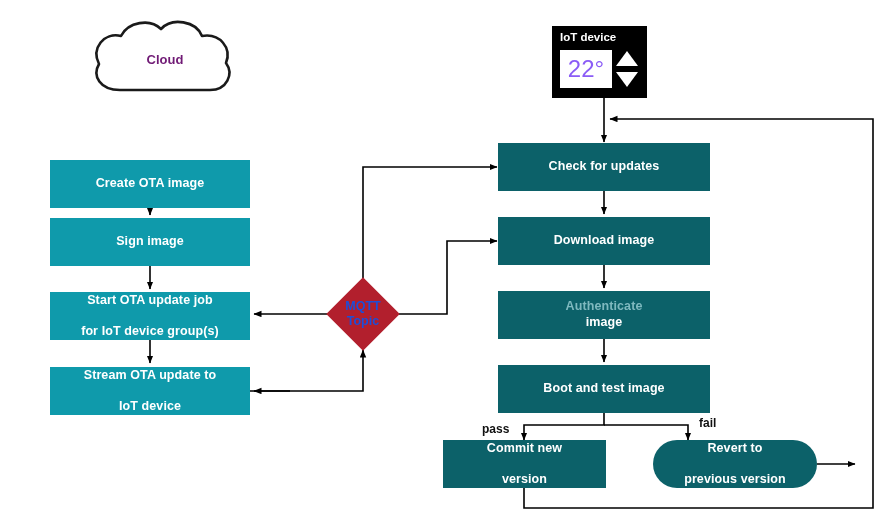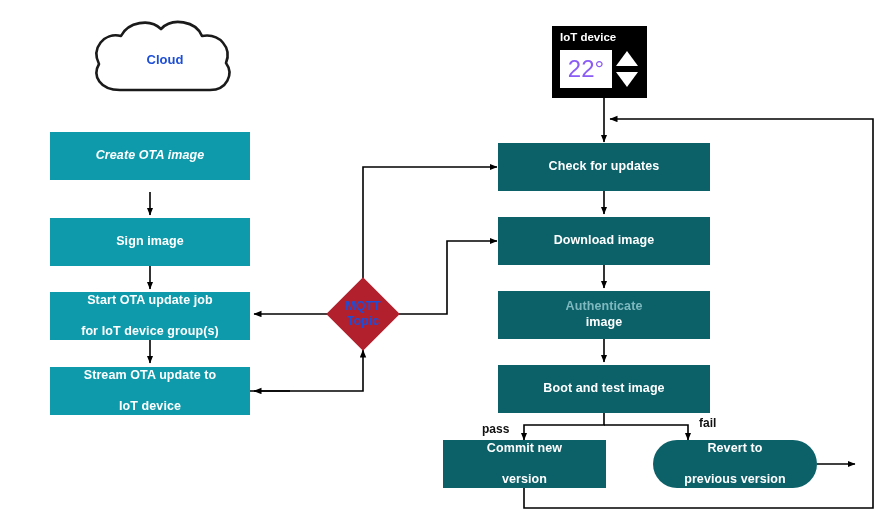--- a/index.html
+++ b/index.html
@@ -63,21 +63,21 @@
     position: relative;
     color: #1d4ed8;
     font-weight: bold;
     font-size: 12.5px;
     line-height: 1.2;
     text-align: center;
     z-index: 2;
   }
   .cloud-label {
     position: absolute;
-    color: #1d4ed8;
+    color: #701a75;
     font-weight: bold;
     font-size: 13px;
     text-align: center;
   }
   .edge-label {
     position: absolute;
     color: #111111;
     font-weight: bold;
     font-size: 12px;
   }
@@ -169,21 +169,21 @@
 
   <div class="iot-box" style="left:552px; top:26px; width:95px; height:72px;">
     <div class="iot-title">IoT device</div>
     <div class="iot-display">22°</div>
     <svg style="position:absolute; left:62px; top:24px; width:26px; height:38px;">
       <polygon points="13,1 24,16 2,16" fill="#ffffff"></polygon>
       <polygon points="13,37 24,22 2,22" fill="#ffffff"></polygon>
     </svg>
   </div>
 
-  <div class="node node-teal-light" style="left:50px; top:132px; width:200px; height:48px;font-style:italic;">
+  <div class="node node-teal-light" style="left:50px; top:160px; width:200px; height:48px;">
     <span>Create OTA image</span>
   </div>
 
   <div class="node node-teal-light" style="left:50px; top:218px; width:200px; height:48px;">
     <span>Sign image</span>
   </div>
 
   <div class="node node-teal-light" style="left:50px; top:292px; width:200px; height:48px;">
     <span>
       <span>Start OTA update job</span><br>

